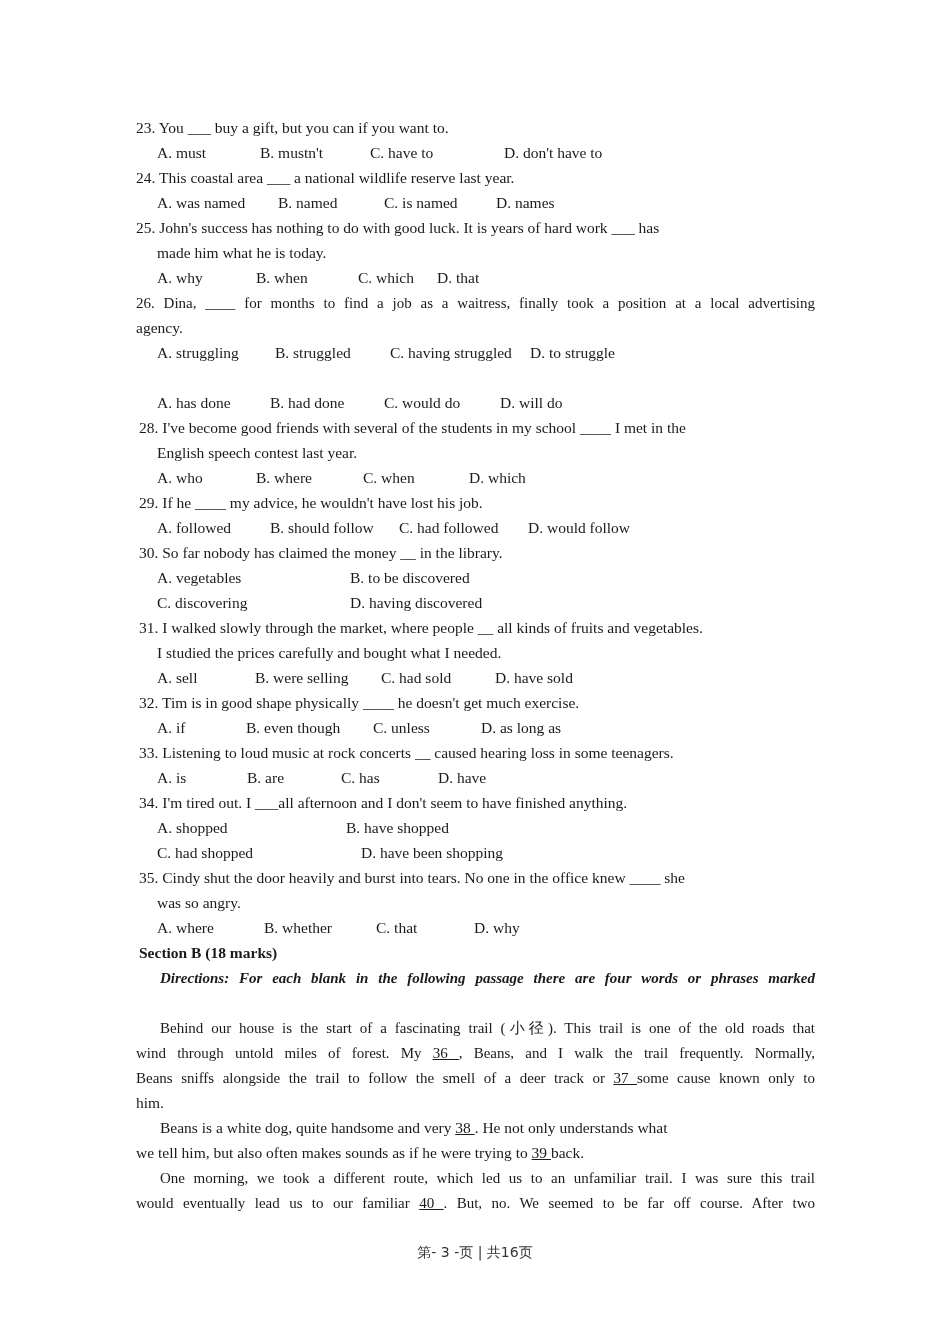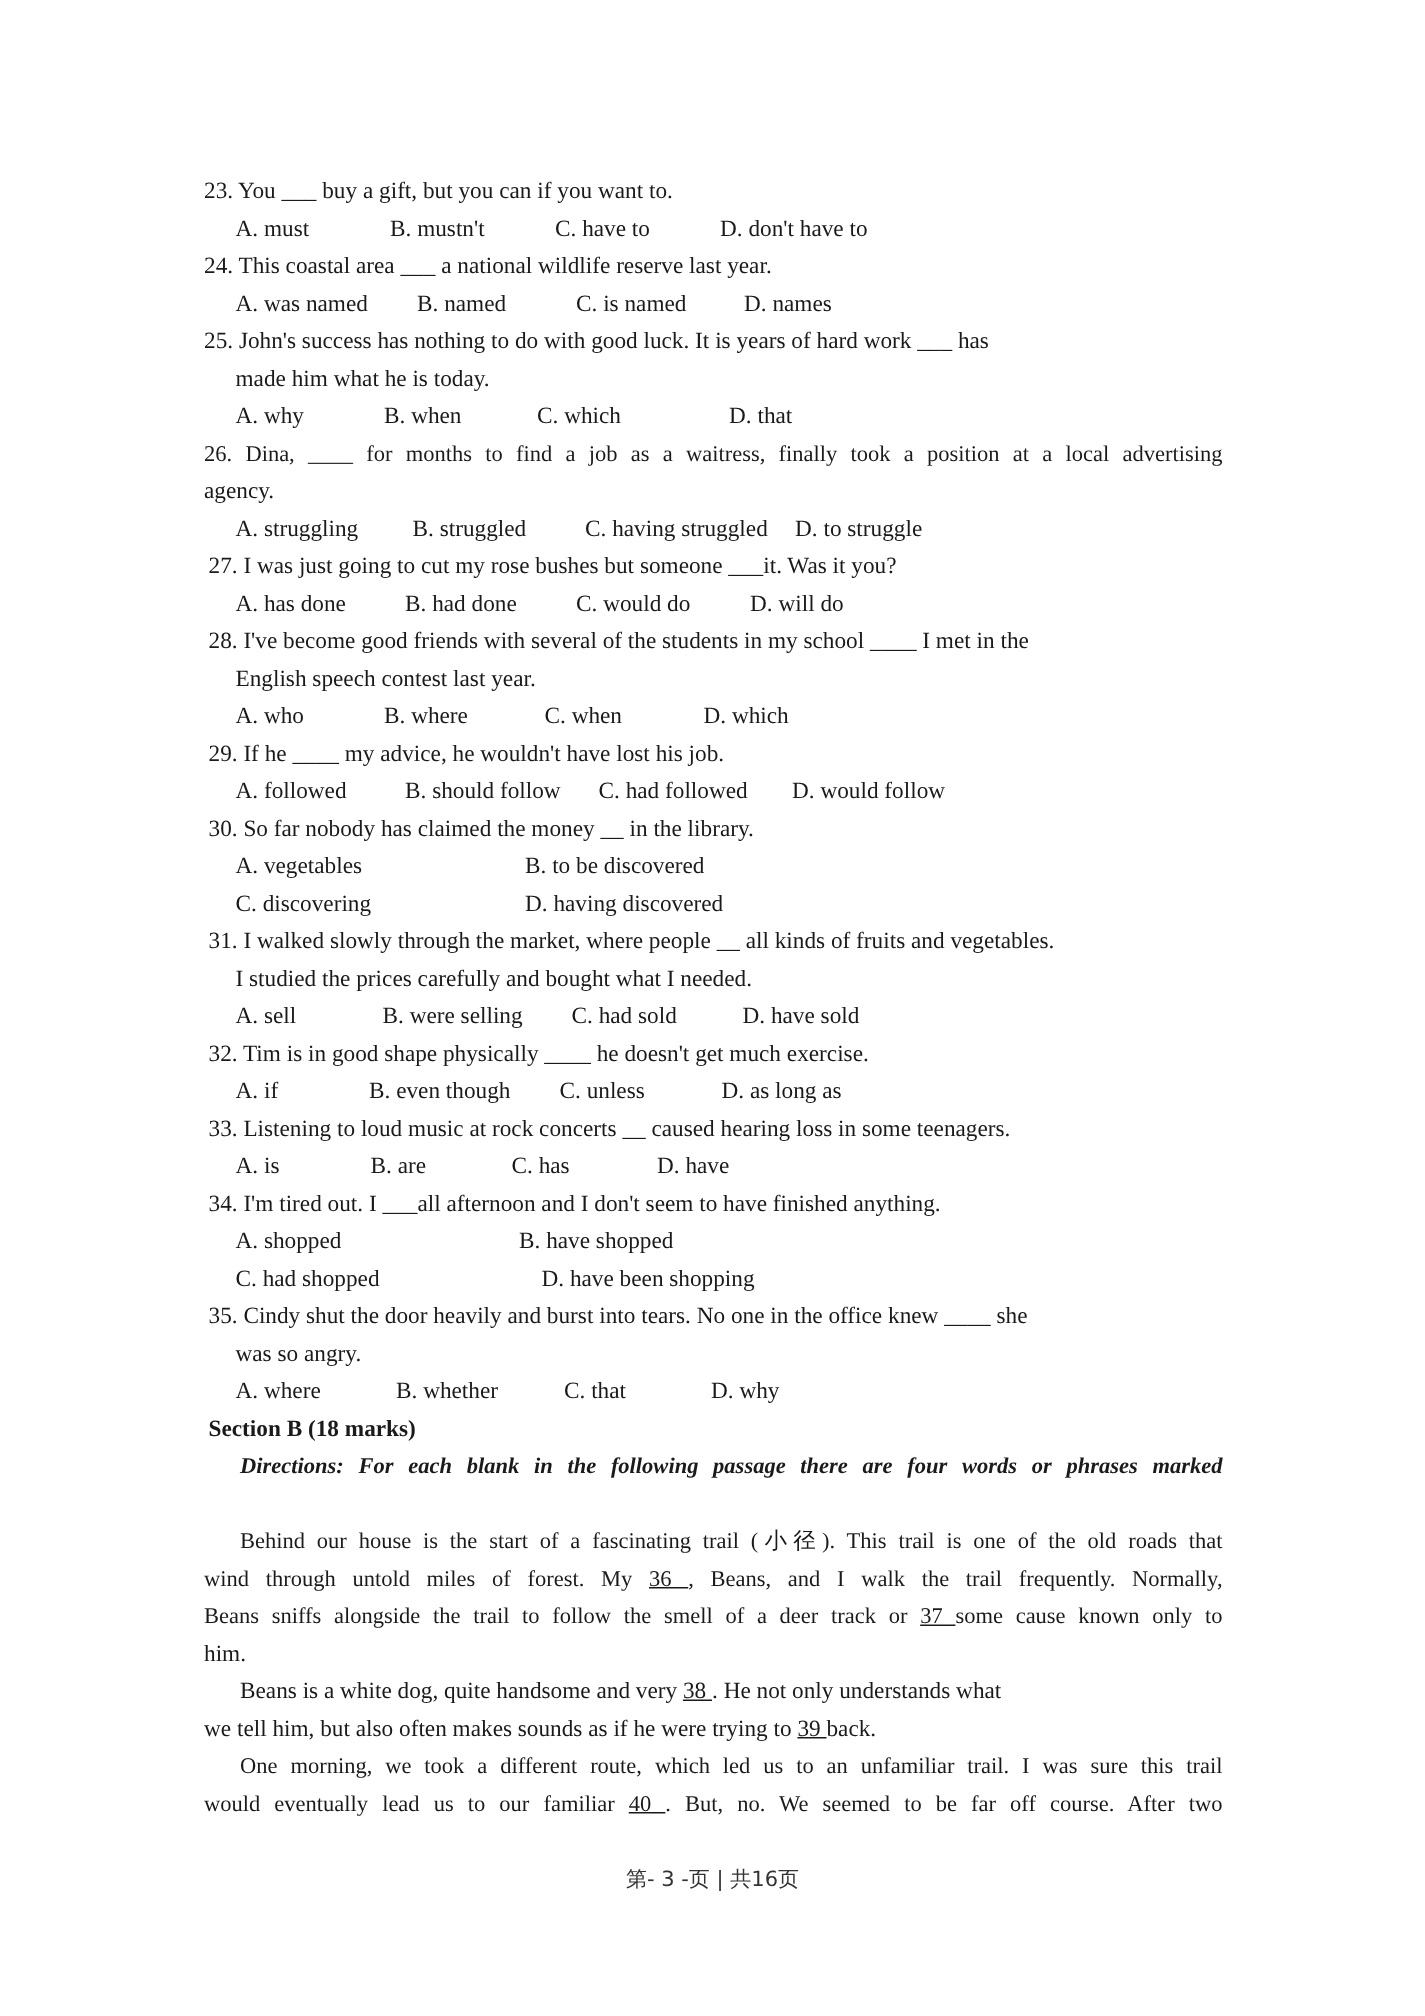--- a/index.html
+++ b/index.html
@@ -18,43 +18,42 @@
 </style>
 </head>
 <body>
 
 <div class="page">
 
   <div class="line" style="left:136px;top:118px">23. You ___ buy a gift, but you can if you want to.</div>
   <div class="opt" style="left:157px;top:143px">A. must</div>
   <div class="opt" style="left:260px;top:143px">B. mustn't</div>
   <div class="opt" style="left:370px;top:143px">C. have to</div>
-  <div class="opt" style="left:480px;top:143px">D. don't have to</div>
+  <div class="opt" style="left:504px;top:143px">D. don't have to</div>
 
   <div class="line" style="left:136px;top:168px">24. This coastal area ___ a national wildlife reserve last year.</div>
   <div class="opt" style="left:157px;top:193px">A. was named</div>
   <div class="opt" style="left:278px;top:193px">B. named</div>
   <div class="opt" style="left:384px;top:193px">C. is named</div>
   <div class="opt" style="left:496px;top:193px">D. names</div>
 
   <div class="line" style="left:136px;top:218px">25. John's success has nothing to do with good luck. It is years of hard work ___ has</div>
   <div class="line" style="left:157px;top:243px">made him what he is today.</div>
   <div class="opt" style="left:157px;top:268px">A. why</div>
   <div class="opt" style="left:256px;top:268px">B. when</div>
   <div class="opt" style="left:358px;top:268px">C. which</div>
-  <div class="opt" style="left:486px;top:268px">D. that</div>
+  <div class="opt" style="left:437px;top:268px">D. that</div>
 
   <div class="just" style="top:293px">26. Dina, ____ for months to find a job as a waitress, finally took a position at a local advertising</div>
   <div class="line" style="left:136px;top:318px">agency.</div>
   <div class="opt" style="left:157px;top:343px">A. struggling</div>
   <div class="opt" style="left:275px;top:343px">B. struggled</div>
   <div class="opt" style="left:390px;top:343px">C. having struggled</div>
   <div class="opt" style="left:530px;top:343px">D. to struggle</div>
 
-  <div class="line" style="left:139px;top:368px">27. I was just going to cut my rose bushes but someone ___it. Was it you?</div>
   <div class="opt" style="left:157px;top:393px">A. has done</div>
   <div class="opt" style="left:270px;top:393px">B. had done</div>
   <div class="opt" style="left:384px;top:393px">C. would do</div>
   <div class="opt" style="left:500px;top:393px">D. will do</div>
 
   <div class="line" style="left:139px;top:418px">28. I've become good friends with several of the students in my school ____ I met in the</div>
   <div class="line" style="left:157px;top:443px">English speech contest last year.</div>
   <div class="opt" style="left:157px;top:468px">A. who</div>
   <div class="opt" style="left:256px;top:468px">B. where</div>
   <div class="opt" style="left:363px;top:468px">C. when</div>

